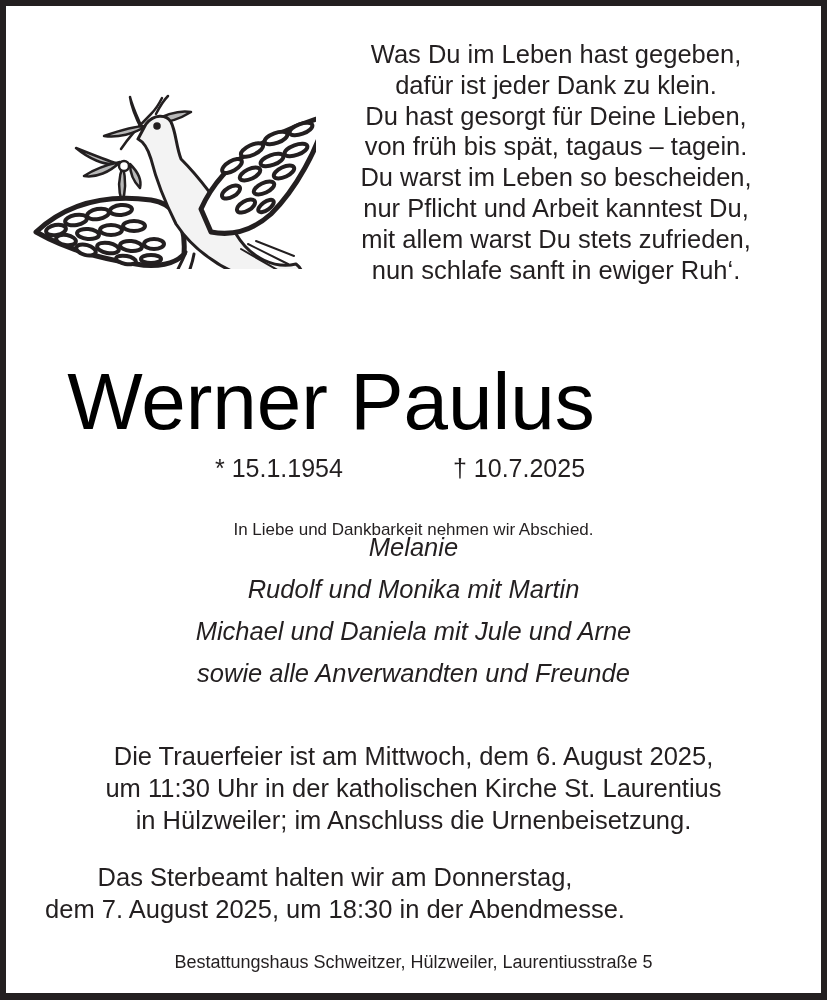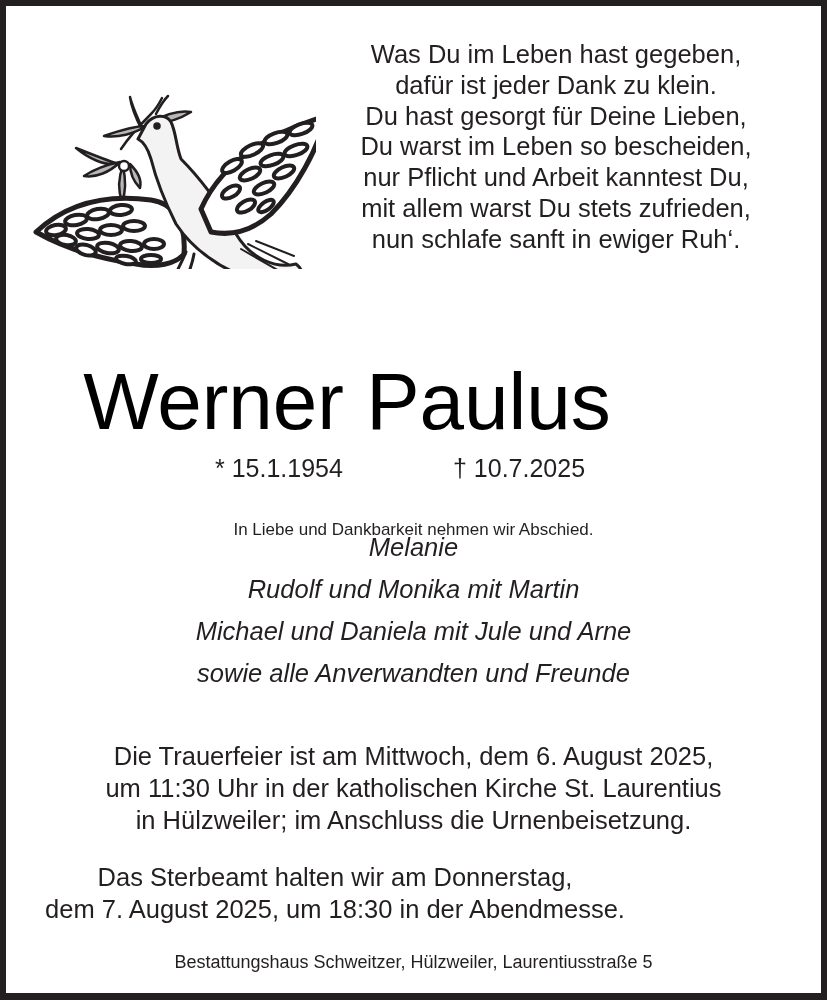--- a/index.html
+++ b/index.html
@@ -14,21 +14,21 @@
     }
     .dove {
       position: absolute; left: 20px; top: 48px; width: 290px; height: 215px;
     }
     .poem {
       position: absolute; left: 300px; top: 33px; width: 500px;
       text-align: center; font-size: 25.5px; line-height: 30.8px;
     }
     .poem div { white-space: nowrap; }
     .name {
-      position: absolute; left: 16px; top: 348px; width: 650px;
+      position: absolute; left: 0; top: 348px; width: 650px;
       text-align: center; font-size: 80px; line-height: 96px; letter-spacing: 0px;
       color: #000;
     }
     .dates {
       position: absolute; left: 0; top: 447px; width: 815px; text-align: center;
       font-size: 25px; line-height: 30px;
     }
     .dates .birth { position: absolute; left: 209px; }
     .dates .death { position: absolute; left: 447px; }
     .farewell {
@@ -112,20 +112,21 @@
       </g>
 
       <path d="M160 198 C155 210 150 218 148 225 M168 200 C166 212 162 220 160 226" stroke-width="3"></path>
     </g>
   </svg>
 
   <div class="poem">
     <div>Was Du im Leben hast gegeben,</div>
     <div>dafür ist jeder Dank zu klein.</div>
     <div>Du hast gesorgt für Deine Lieben,</div>
+    <div>von früh bis spät, tagaus – tagein.</div>
     <div>Du warst im Leben so bescheiden,</div>
     <div>nur Pflicht und Arbeit kanntest Du,</div>
     <div>mit allem warst Du stets zufrieden,</div>
     <div>nun schlafe sanft in ewiger Ruh‘.</div>
   </div>
 
   <div class="name">Werner Paulus</div>
 
   <div class="dates">
     <span class="birth">* 15.1.1954</span>

